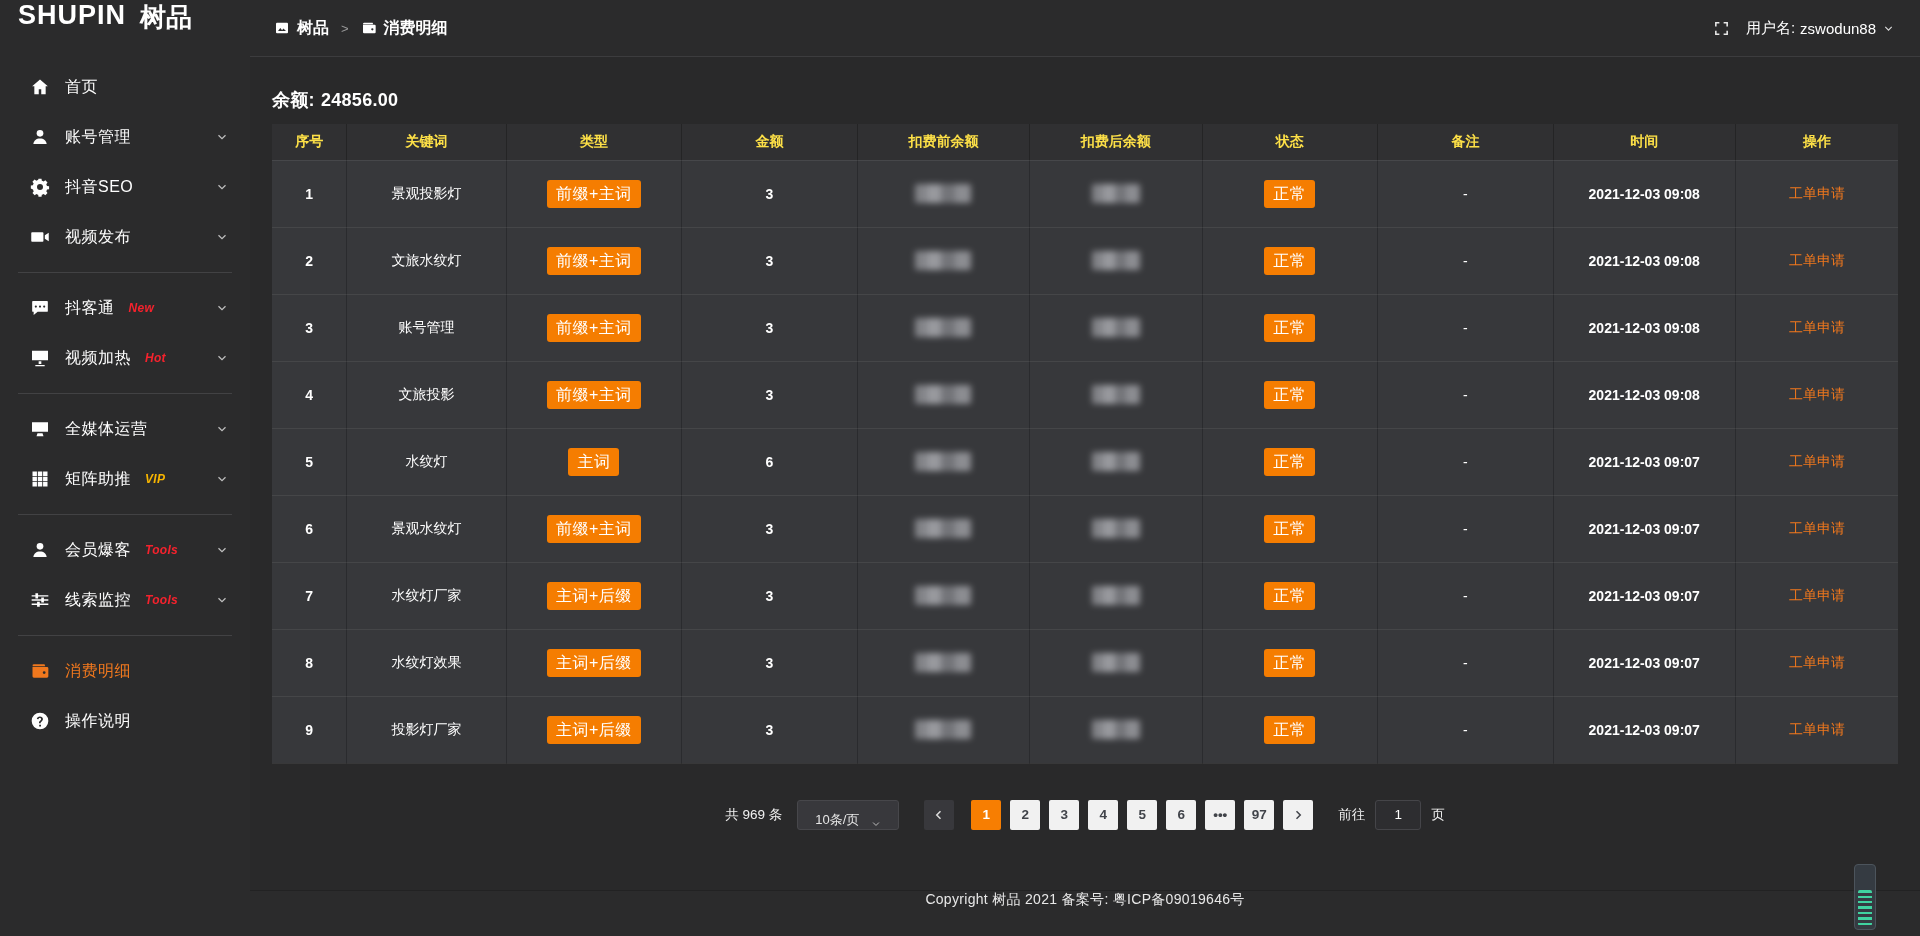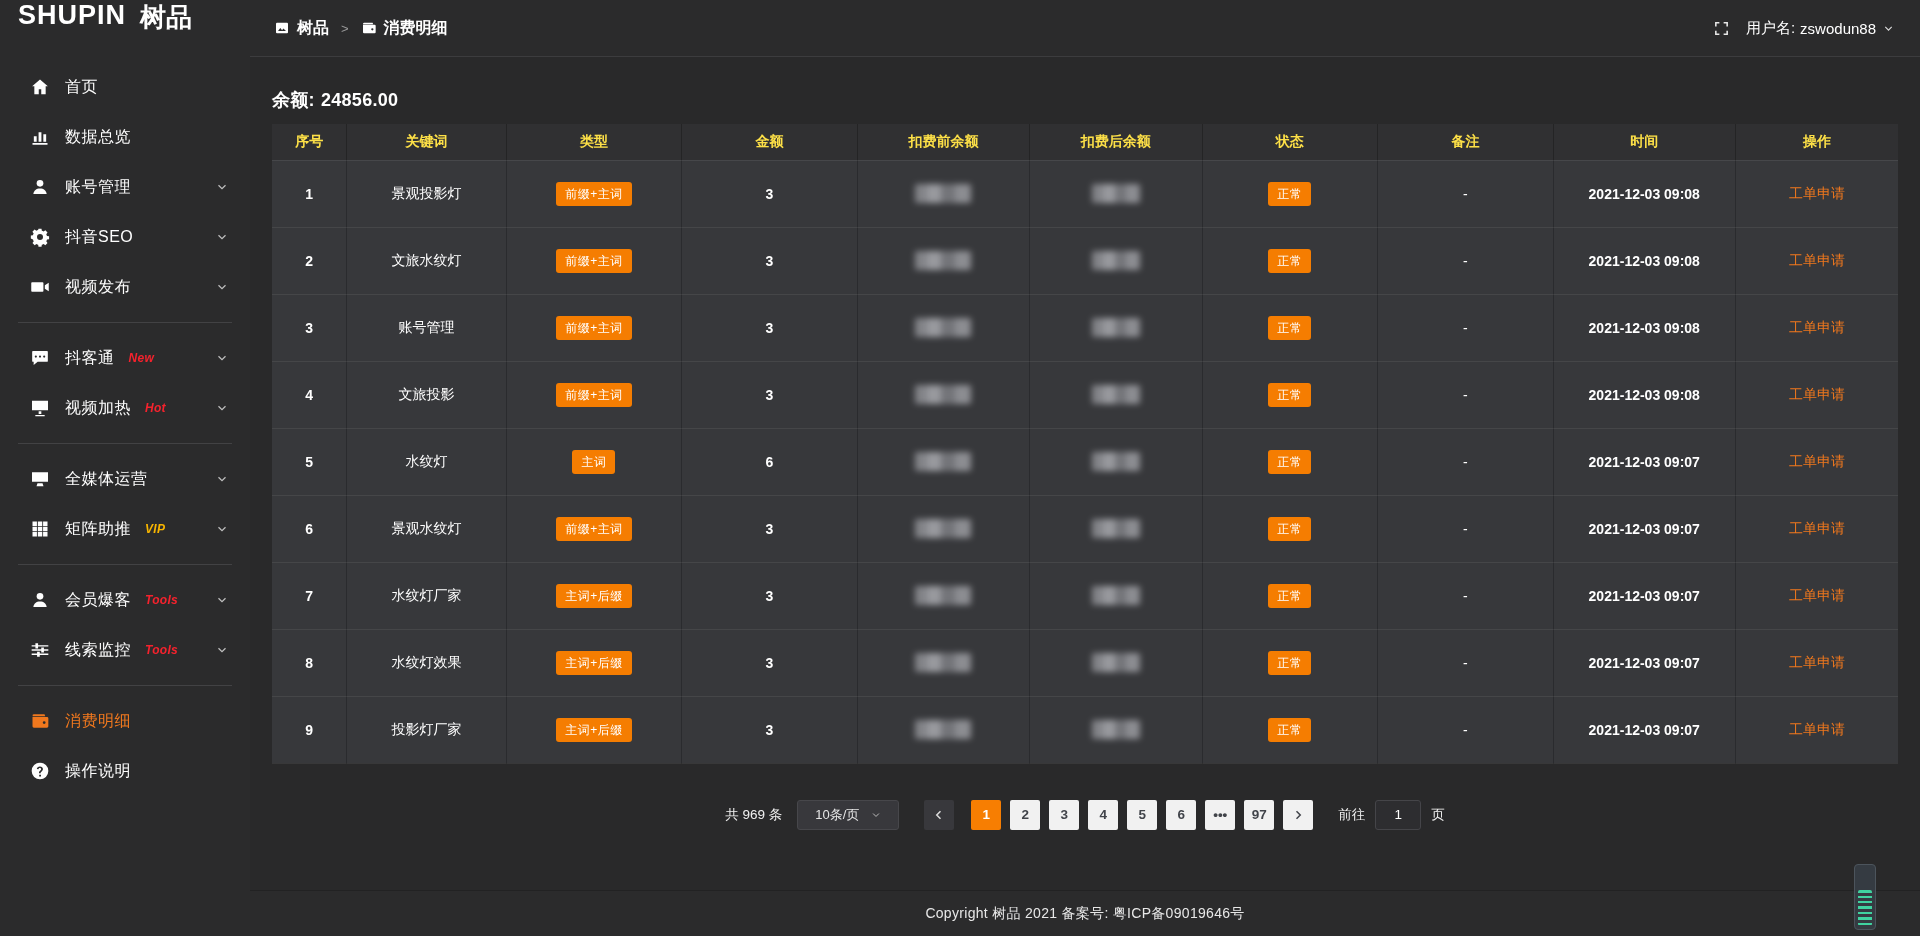--- a/index.html
+++ b/index.html
@@ -42,42 +42,42 @@
   .balance .val{margin-left:6px}
 
   table{width:100%;border-collapse:collapse;table-layout:fixed}
   th{height:36px;background:#303032;font-size:14px;font-weight:700;color:#fde047;border-right:1px solid rgba(0,0,0,.25);border-bottom:1px solid rgba(255,255,255,.08)}
   td{height:67px;background:#37383b;text-align:center;font-size:14px;color:#fff;border-right:1px solid rgba(0,0,0,.22);border-bottom:1px solid rgba(255,255,255,.07)}
   th:last-child,td:last-child{border-right:none}
   .col-no{width:4.6%}.col-keyword{width:9.8%}.col-type{width:10.8%}.col-amount{width:10.8%}
   .col-pre_balance{width:10.6%}.col-post_balance{width:10.6%}.col-status{width:10.8%}
   .col-remark{width:10.8%}.col-time{width:11.2%}.col-action{width:10%}
   td.col-amount,td.col-time,td.col-no{font-weight:600}
-  .tag{display:inline-block;background:#f57d01;color:#fff;font-size:12px;line-height:1;padding:6px 9px;border-radius:3px;letter-spacing:.5px}
+  .tag{display:inline-block;background:#f57d01;color:#fff;font-size:16px;line-height:1;padding:6px 9px;border-radius:3px;letter-spacing:.5px}
   .blur-block{display:inline-block;width:56px;height:19px;border-radius:2px;vertical-align:middle;background:linear-gradient(90deg,#909196 0 22%,#aaabb0 22% 47%,#7e7f84 47% 71%,#9b9ca1 71%);filter:blur(3px);opacity:.85}
   .blur-block.narrow{width:48px}
   .action-link{color:#f0781d;cursor:pointer}
 
   
   .pagination{display:flex;align-items:center;justify-content:center;gap:9px;margin-top:36px;font-size:13px;color:#f0f0f0}
   .pg-total{margin-right:6px;font-size:13.5px}
-  .page-size{height:30px;min-width:102px;background:#38383c;border:1px solid #47474b;border-radius:3px;display:flex;align-items:center;justify-content:center;gap:12px;padding:0 10px;color:#e6e6e6;cursor:pointer;margin-right:16px}
+  .page-size{height:30px;min-width:102px;background:#38383c;border:1px solid #47474b;border-radius:3px;display:flex;align-items:flex-end;justify-content:center;gap:12px;padding:0 10px;color:#e6e6e6;cursor:pointer;margin-right:16px}
   .ps-caret{width:10px;height:10px;color:#bbb}
   .page-list{display:flex;align-items:center;gap:9px}
   .page-btn{min-width:30px;height:30px;border:none;background:#f1f1f1;color:#41444a;display:inline-flex;align-items:center;justify-content:center;border-radius:2px;font-weight:bold;font-size:13.5px;cursor:pointer;font-family:inherit}
   .page-btn.active{background:#f77e02;color:#fff}
   .page-btn.nav{padding:0}
   .page-btn.prev{background:#38383c;color:#dcdcdc;margin-right:8px}
   .page-btn.next{margin-left:0}
   .nav-ico{width:12px;height:12px}
   .goto{display:flex;align-items:center;gap:10px;margin-left:16px;font-size:13.5px}
   .goto-input{width:46px;height:30px;background:#2d2d30;border:1px solid #454549;border-radius:3px;color:#fff;text-align:center;font-size:13.5px;font-family:inherit}
 
   
-  .footer{height:46px;flex-shrink:0;background:#2b2b2c;border-top:1px solid #222223;display:flex;align-items:center;justify-content:center;font-size:14px;color:#e8e8e8;letter-spacing:.3px}
+  .footer{height:46px;flex-shrink:0;background:#2b2b2c;border-top:1px solid #222223;display:flex;align-items:flex-start;justify-content:center;font-size:14px;color:#e8e8e8;letter-spacing:.3px}
 
   
   .mini-widget{position:fixed;right:44px;bottom:6px;width:22px;height:66px;border-radius:4px;background:#353b42;border:1px solid #4c545c;display:flex;flex-direction:column;justify-content:flex-end;padding:3px;cursor:pointer}
   .mini-widget .stripes{height:36px;border-radius:2px;background:repeating-linear-gradient(180deg,#40d3a0 0 2.5px,transparent 2.5px 5.5px)}
 </style>
 </head>
 <body>
 
 <div class="app">
 
@@ -87,28 +87,20 @@
       <span class="logo-cn">树品</span>
     </div>
     <nav class="side-menu" id="sidebar-menu">
         <div class="side-item">
           <span class="icon side-icon">
             <svg viewBox="0 0 24 24" fill="currentColor">
               <path d="M12 3 2.6 11.2h2.6v9.6h5.3v-6.2h3v6.2h5.3v-9.6h2.6z"></path>
             </svg>
           </span>
           <span class="side-label">首页</span>
-        </div>
-        <div class="side-item">
-          <span class="icon side-icon">
-            <svg viewBox="0 0 24 24" fill="currentColor">
-              <path d="M3 19.2h18v2H3zM4.6 11h3.4v6.8H4.6zM10.3 6.4h3.4v11.4h-3.4zM16 8.8h3.4v9H16z"></path>
-            </svg>
-          </span>
-          <span class="side-label">数据总览</span>
         </div>
         <div class="side-item">
           <span class="icon side-icon">
             <svg viewBox="0 0 24 24" fill="currentColor">
               <circle cx="12" cy="7.6" r="4"></circle>
               <path d="M4 20.5c.5-4.3 3.6-6.6 8-6.6s7.5 2.3 8 6.6z"></path>
             </svg>
           </span>
           <span class="side-label">账号管理</span>
           <span class="icon side-chev">

